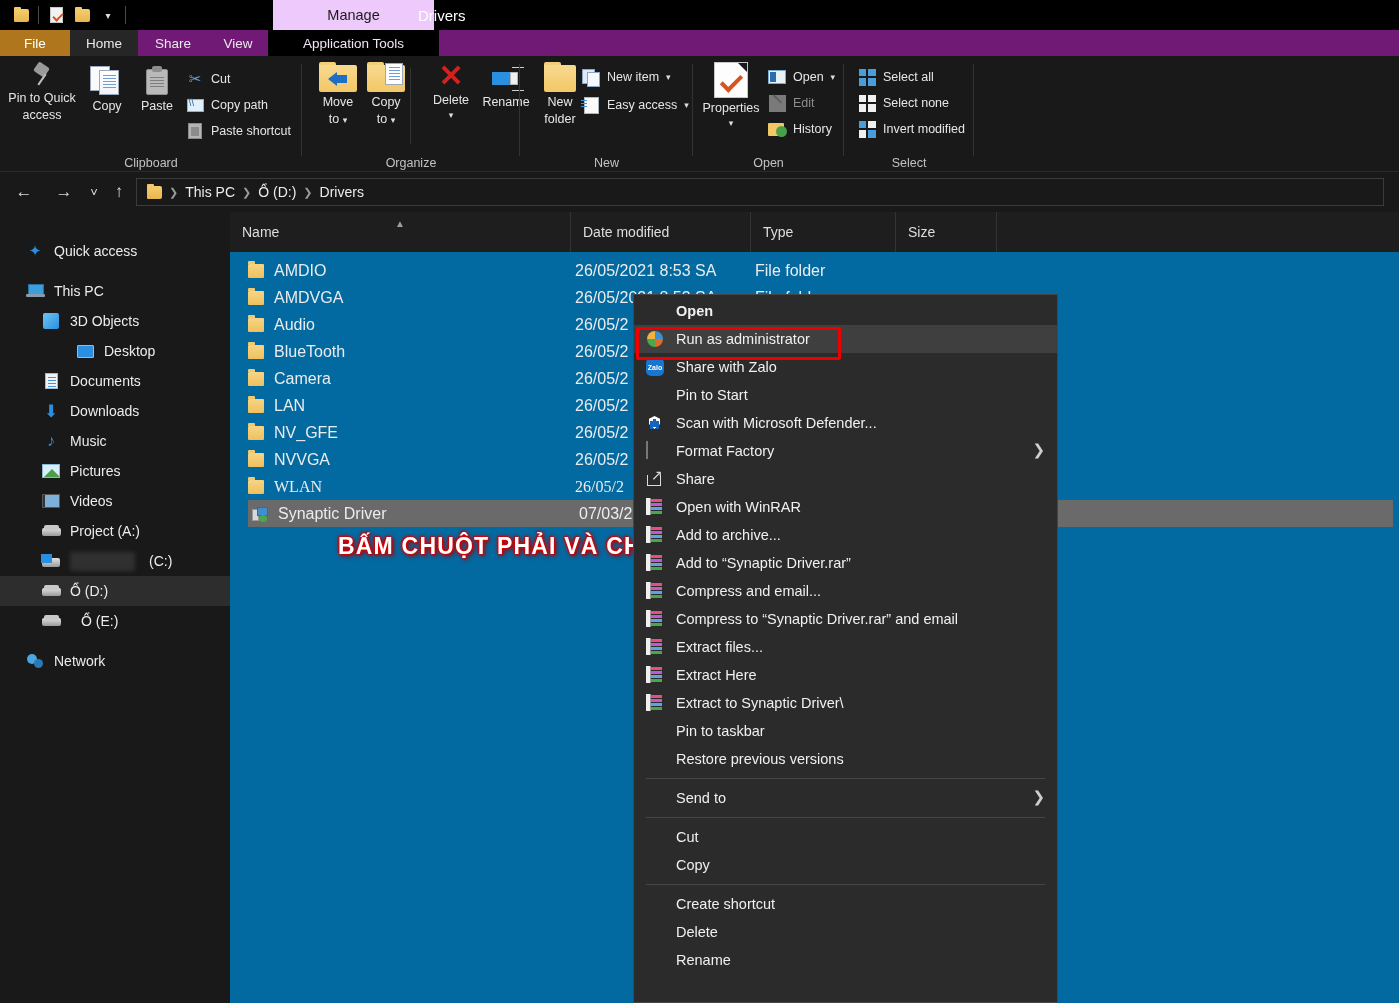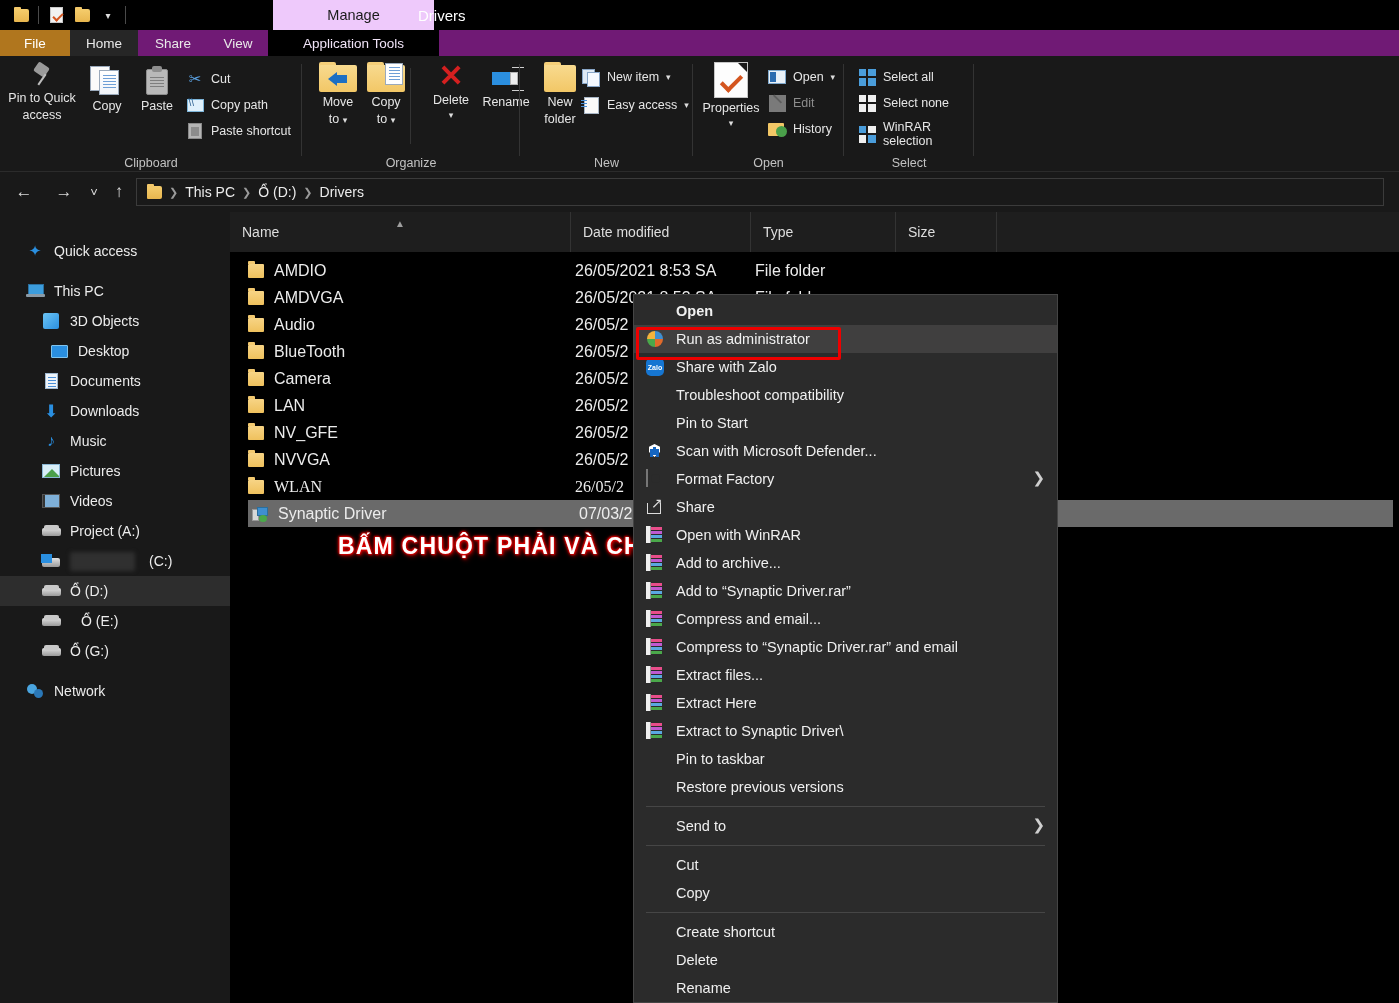--- a/index.html
+++ b/index.html
@@ -137,21 +137,21 @@
   .i-drive:after{content:"";position:absolute;left:2px;top:0px;width:15px;height:5px;background:#c9c9c9;border-radius:2px;}
   .i-cdrive{width:20px;height:14px;position:relative;}
   .i-cdrive:before{content:"";position:absolute;left:1px;top:4px;width:18px;height:9px;background:linear-gradient(180deg,#e2e2e2,#9a9a9a);border-radius:2px;}
   .i-cdrive:after{content:"";position:absolute;left:0px;top:0px;width:11px;height:9px;background:#2a8fe0;}
   .i-net{width:19px;height:16px;position:relative;}
   .i-net:before{content:"";position:absolute;left:1px;top:1px;width:10px;height:10px;border-radius:50%;background:#4aa5e0;}
   .i-net:after{content:"";position:absolute;left:8px;top:6px;width:9px;height:9px;border-radius:50%;background:#2a78b8;}
   .redact{display:inline-block;width:65px;height:19px;background:#303030;border-radius:2px;vertical-align:middle;filter:blur(2px);}
 
   
-  .listpane { position:absolute; left:230px; top:212px; width:1169px; height:791px; background:#000000; }
+  .listpane { position:absolute; left:230px; top:212px; width:1169px; height:791px; background:#0369a1; }
   .colheader { position:absolute; left:0; top:0; width:1169px; height:40px; background:#1e1e1e; }
   .colh { position:absolute; top:0; height:40px; display:flex; align-items:center; font-size:14px; color:#dedede; padding-left:12px; border-left:1px solid #333; }
   .sortmark { position:absolute; top:6px; font-size:10px; color:#9f9f9f; }
   .row { position:absolute; left:6px; width:1157px; height:27px; display:flex; align-items:center; font-size:16px; color:#ececec; }
   .row.sel { background:#6a6a6a; }
   .row .nm { position:absolute; left:0; display:flex; align-items:center; gap:10px; }
   .row .dt { position:absolute; left:339px; }
   .row .tp { position:absolute; left:519px; }
   .f-ico { width:16px; height:14px; position:relative; flex:0 0 16px; }
   .f-ico.folder{background:linear-gradient(180deg,#f7d485 0%,#efc15d 100%);border-radius:1px;}
@@ -406,21 +406,21 @@
       </div>
       <div class="smallrow" style="left:14px;top:64px;">
         <span class="si">
             <span class="sqgrid inv">
               <i></i>
               <i></i>
               <i></i>
               <i></i>
             </span>
           </span>
-        <span>WinRAR selection</span>
+        <span>Invert modified</span>
       </div>
       <div class="rgroup-label">Select</div>
       <div class="rgroup-sep" style="left:129px;"></div>
     </div>
   </div>
 
   <div class="addrbar">
     <div class="navbtn" style="left:11px;">←</div>
     <div class="navbtn" style="left:51px;">→</div>
     <div class="navbtn" style="left:81px;font-size:13px;">˅</div>
@@ -446,21 +446,21 @@
           <span class="i-pc"></span>
         </span>
       <span>This PC</span>
     </div>
     <div class="nav-item" style="padding-left:41px;">
       <span class="nav-ico">
           <span class="i-cube"></span>
         </span>
       <span>3D Objects</span>
     </div>
-    <div class="nav-item" style="padding-left:49px;">
+    <div class="nav-item" style="padding-left:34px;margin-left:41px;">
       <span class="nav-ico">
           <span class="i-desktop"></span>
         </span>
       <span>Desktop</span>
     </div>
     <div class="nav-item" style="padding-left:41px;">
       <span class="nav-ico">
           <span class="i-doc"></span>
         </span>
       <span>Documents</span>
@@ -502,26 +502,20 @@
       <span class="nav-ico">
           <span class="i-drive"></span>
         </span>
       <span>Ổ (D:)</span>
     </div>
     <div class="nav-item" style="padding-left:41px;gap:20px;">
       <span class="nav-ico">
           <span class="i-drive"></span>
         </span>
       <span>Ổ (E:)</span>
-    </div>
-    <div class="nav-item" style="padding-left:41px;">
-      <span class="nav-ico">
-          <span class="i-drive"></span>
-        </span>
-      <span>Ổ (G:)</span>
     </div>
     <div class="nav-item" style="padding-left:25px;margin-top:10px;">
       <span class="nav-ico">
           <span class="i-net"></span>
         </span>
       <span>Network</span>
     </div>
   </div>
 
   <div class="listpane">
@@ -630,23 +624,20 @@
       <span class="mic"><span class="m-shield"><span class="q1"></span><span class="q2"></span><span class="q3"></span><span class="q4"></span></span></span>
       <span>Run as administrator</span>
     </div>
     <div class="mi">
       <span class="mic">
           <span class="m-zalo">Zalo</span>
         </span>
       <span>Share with Zalo</span>
     </div>
     <div class="mi">
-        <span>Troubleshoot compatibility</span>
-      </div>
-    <div class="mi">
         <span>Pin to Start</span>
       </div>
     <div class="mi">
       <span class="mic"><span class="m-defender"></span></span>
       <span>Scan with Microsoft Defender...</span>
     </div>
     <div class="mi">
       <span class="mic"><span class="m-ff"></span></span>
       <span>Format Factory</span>
       <span class="sub">❯</span>

